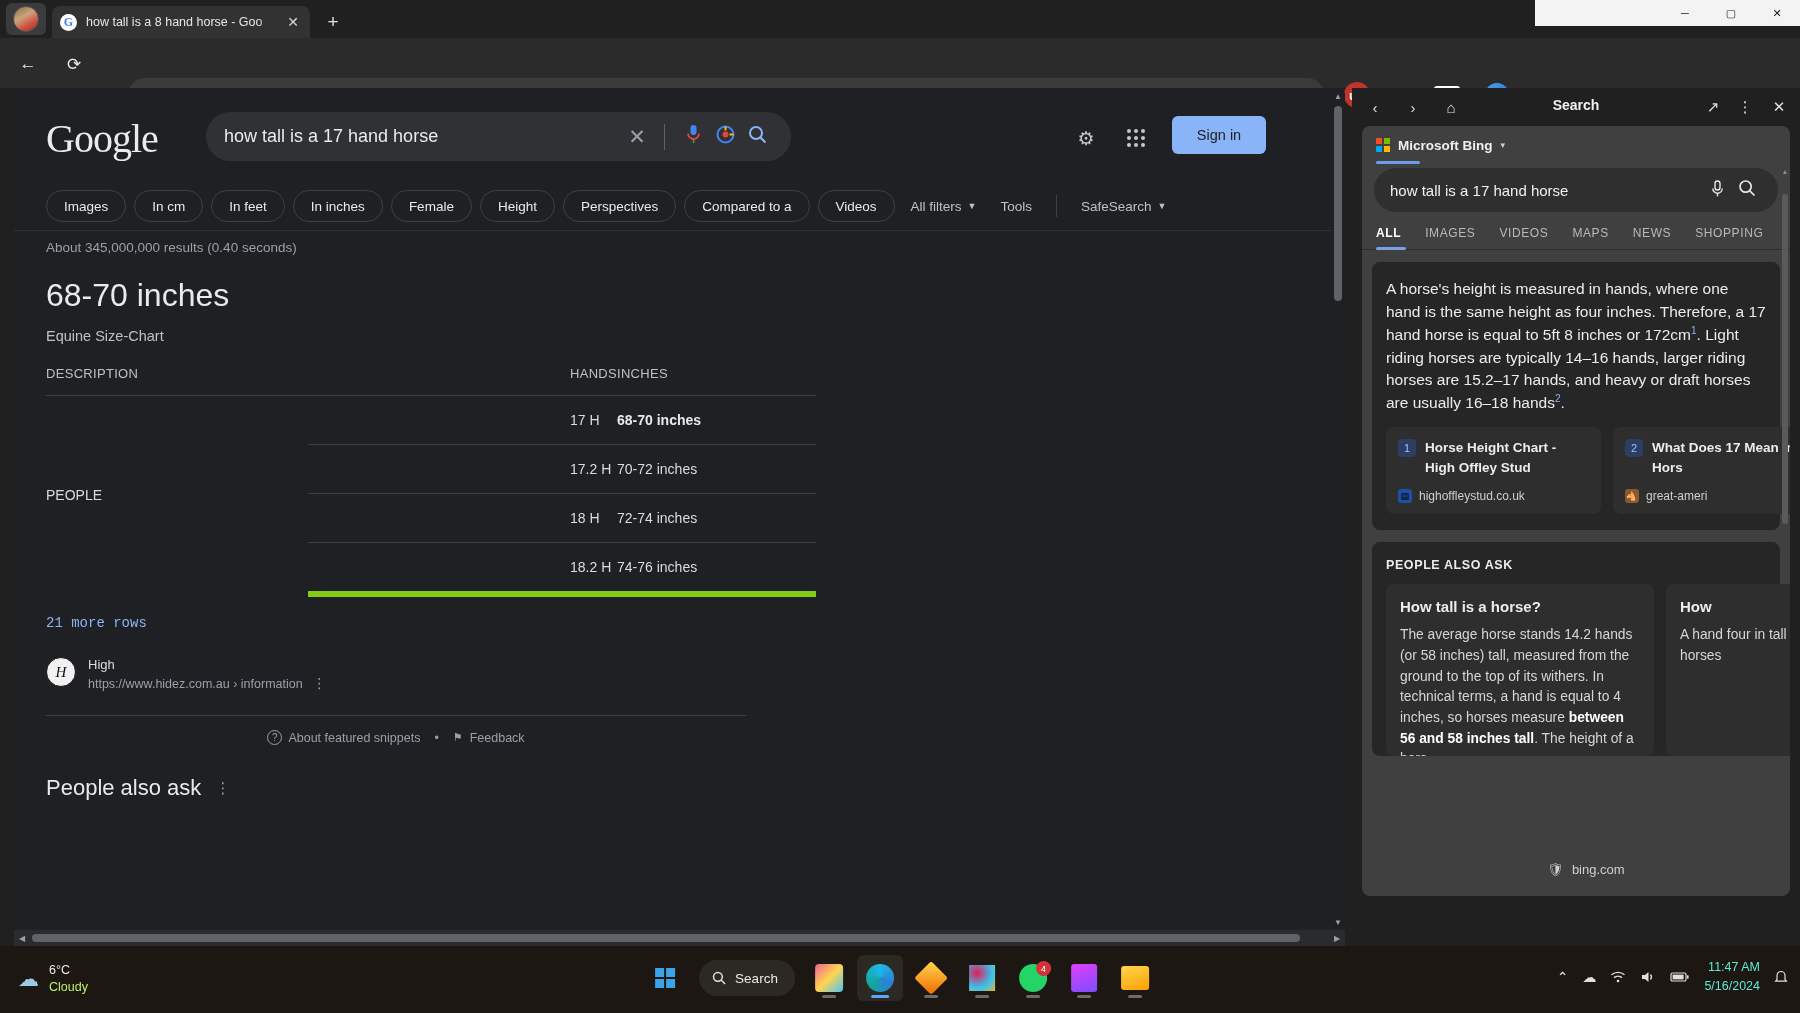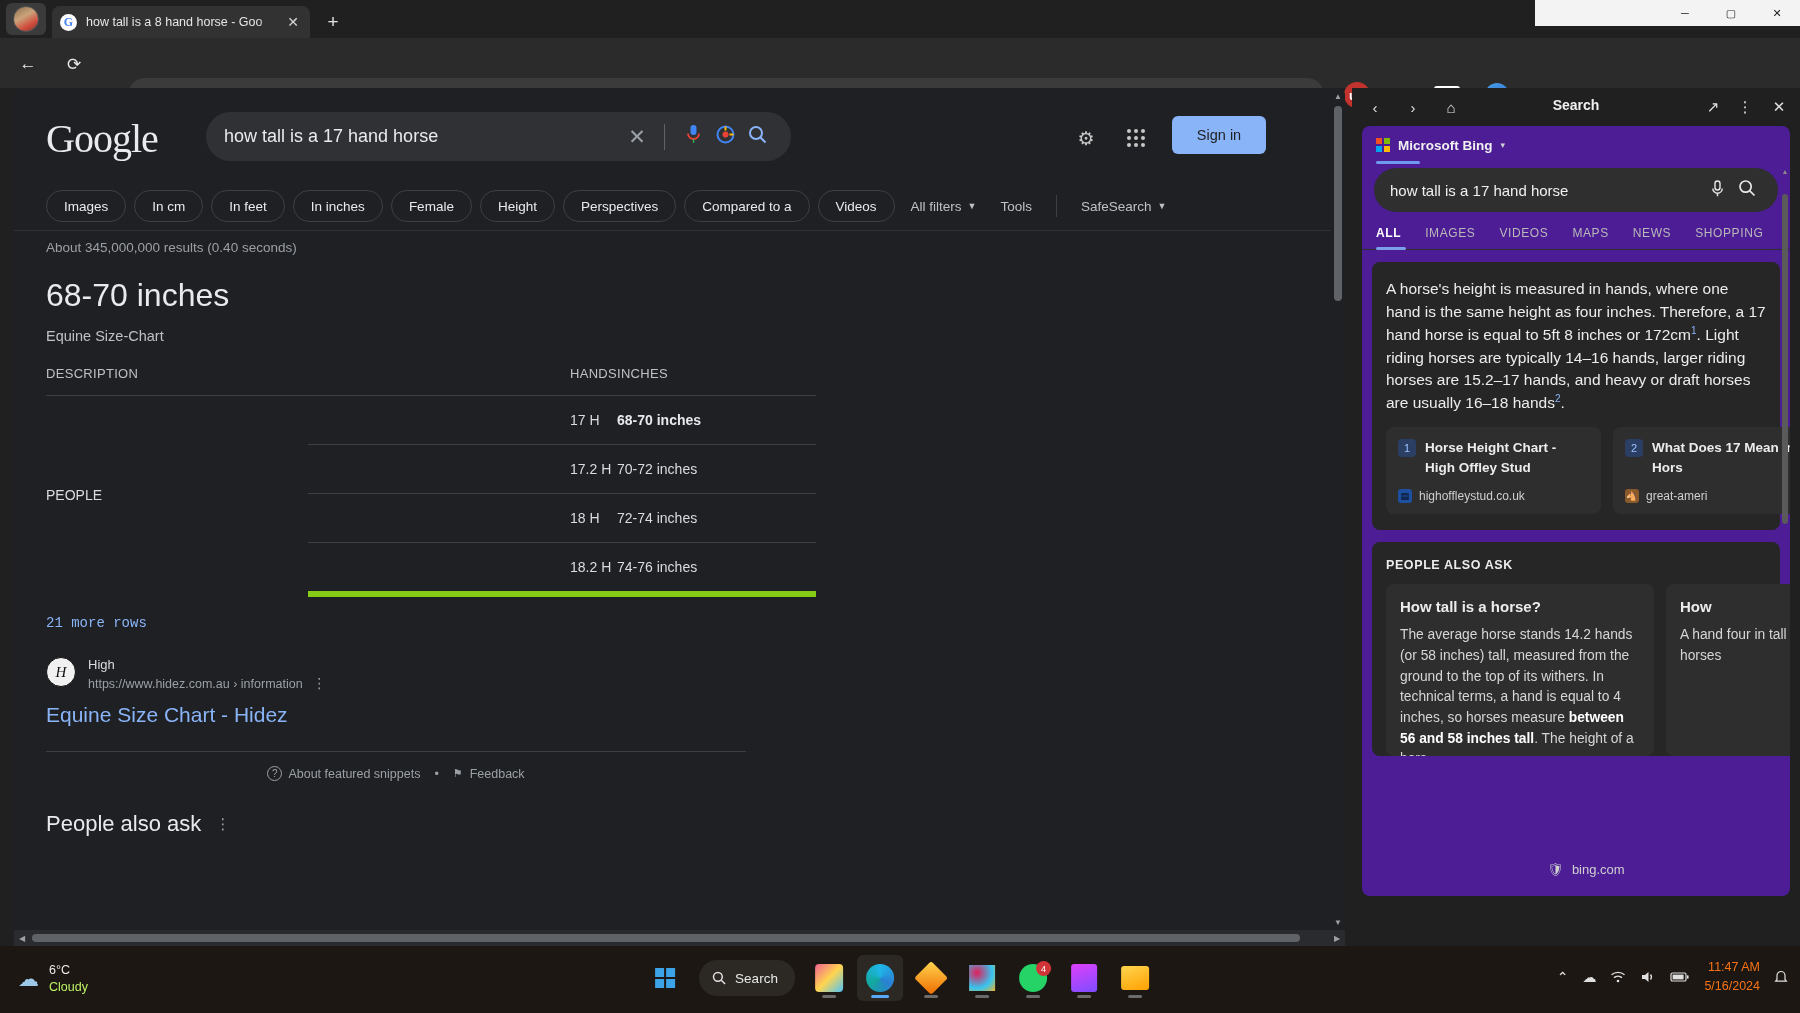--- a/index.html
+++ b/index.html
@@ -235,21 +235,21 @@
   .sb-ic {
     position:absolute; top: 4px; width: 30px; height: 30px; color: #e0e0e0;
     display:flex;align-items:center;justify-content:center; font-size: 15px;
   }
   .sb-title {
     position:absolute; left: 0; right:0; top: 9px; text-align:center;
     font-size: 14px; color: #f0f0f0; font-weight: 600;
   }
   .sb-body {
     position:absolute; left: 10px; top: 38px; width: 428px; height: 770px;
-    background: #4c1d95; border-radius: 8px; overflow: hidden;
+    background: #404040; border-radius: 8px; overflow: hidden;
   }
   .bing-head {
     height: 38px; display:flex; align-items:center; padding: 0 14px; gap: 8px;
     position: relative;
   }
   .ms-logo { width: 14px; height: 14px; display:grid; grid-template-columns:1fr 1fr;
      grid-template-rows:1fr 1fr; gap:1.5px; }
   .ms-logo i { display:block; }
   .bing-name { font-size: 13.5px; color:#f0f0f0; font-weight: 700; }
   .bing-caret { font-size: 9px; color:#d0d0d0; }
@@ -350,21 +350,21 @@
   .tb-app.active .dot { background:#5aa9f8; width:18px; }
   .tb-search {
     height: 36px; padding: 0 17px 0 13px; border-radius: 18px; background: #2c2925;
     display:flex; align-items:center; gap: 9px; color:#e8e8e8; font-size: 13.5px;
     margin: 0 6px;
   }
   .tb-right {
     position:absolute; right: 12px; top: 12px; display:flex; align-items:center; gap: 14px;
   }
   .sys-ic { color:#e0e0e0; font-size: 14px; display:flex; align-items:center; }
-  .clock { font-size: 12.5px; color:#f97316; line-height: 1.5; text-align:right; }
+  .clock { font-size: 12.5px; color:#5eead4; line-height: 1.5; text-align:right; }
   .badge-count {
     position:absolute; top: -3px; right: -4px; min-width: 15px; height: 15px;
     background: #d13438; color:#fff; border-radius: 8px; font-size: 9px;
     display:flex;align-items:center;justify-content:center; padding: 0 3px;
   }
 </style>
 </head>
 <body>
 
 <div class="browser-chrome">
@@ -535,21 +535,20 @@
       <div class="src-fav">H</div>
       <div>
         <div class="src-name">High</div>
         <div class="src-url">
           <span>https://www.hidez.com.au › information</span>
           <span class="src-kebab">⋮</span>
         </div>
       </div>
     </div>
 
-    <div class="res-title">Equine Size Chart - Hidez</div>
 
     <div class="snip-foot">
       <div class="foot-item">
         <span class="qmark">?</span>
         <span>About featured snippets</span>
       </div>
       <span>•</span>
       <div class="foot-item">
         <span class="flag-ic">⚑</span>
         <span>Feedback</span>

